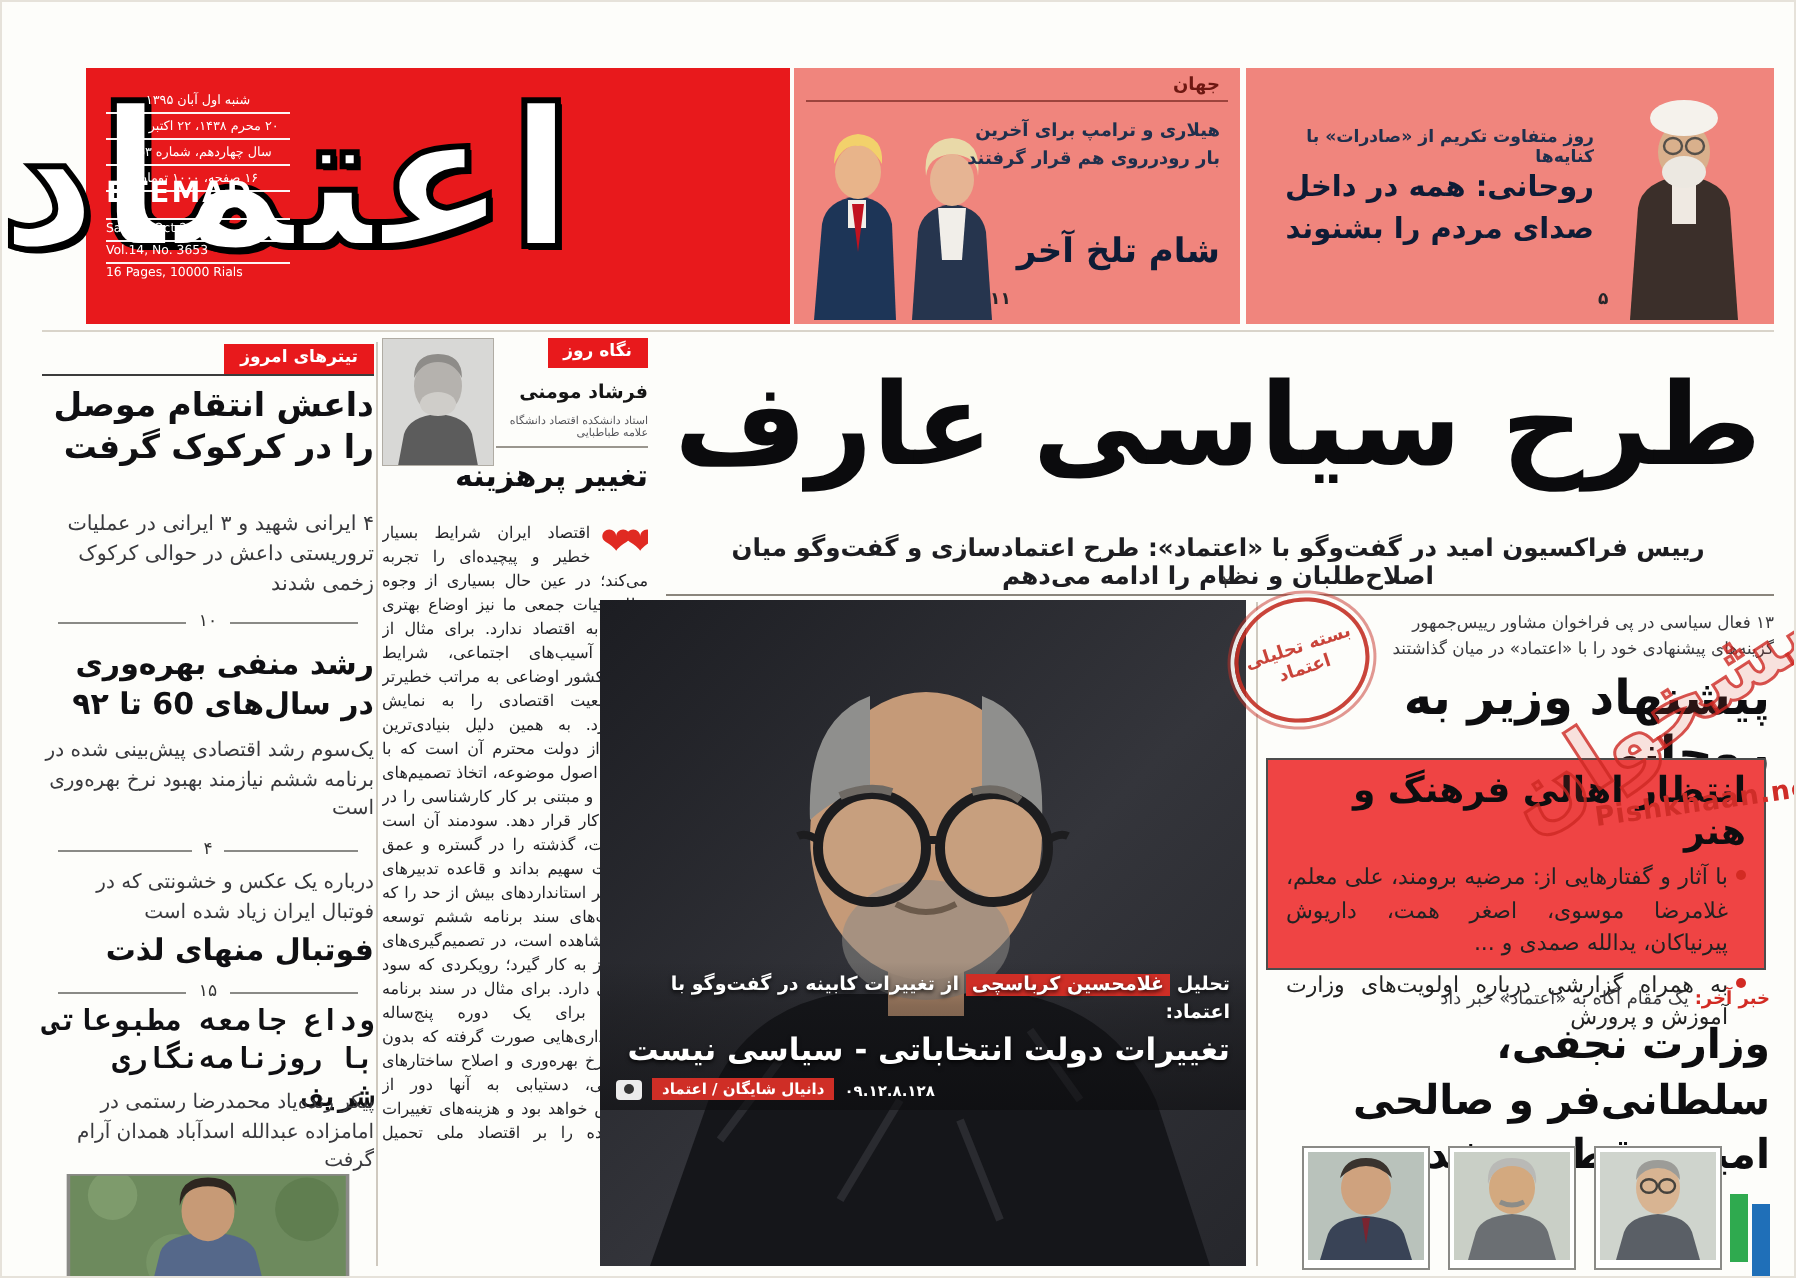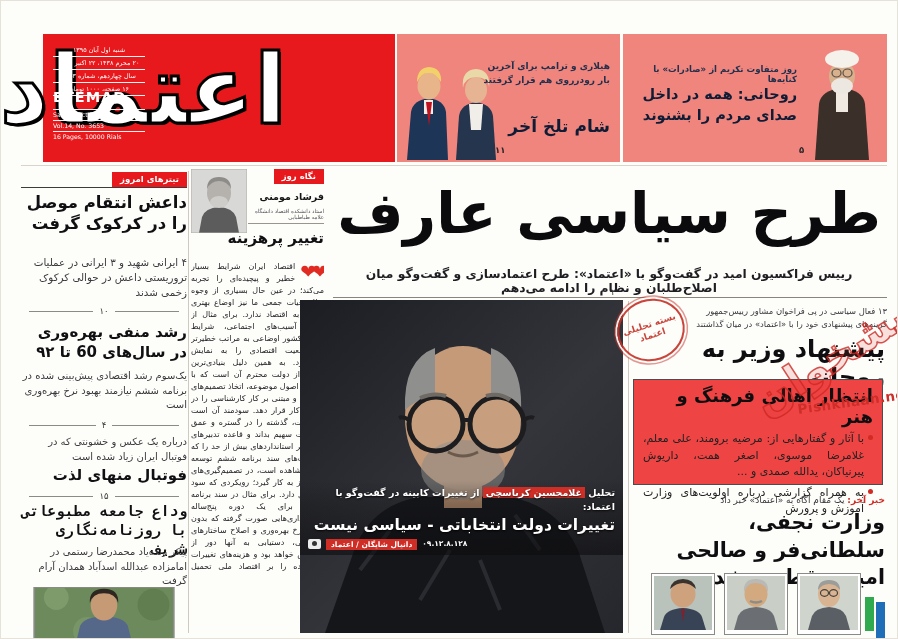--- a/index.html
+++ b/index.html
@@ -57,21 +57,21 @@
              font-size:8px;line-height:1.5;color:#232327;text-align:justify;}
   .hearts{float:right;margin:1px 0 2px 5px;color:#e02a22;font-size:19px;line-height:1;letter-spacing:-4px;}
 
   
   .main-photo{left:299px;top:299px;width:323px;height:255px;background:#222;}
   .photo-caption{position:absolute;left:0;right:0;bottom:0;padding:5px 8px 5px;color:#fff;text-align:right;
                  background:linear-gradient(180deg,rgba(0,0,0,0),rgba(18,18,20,.30) 30%,rgba(12,12,14,.6));}
   .pc-kicker{font-size:9.5px;font-weight:bold;line-height:1.5;text-shadow:0 1px 2px rgba(0,0,0,.8);}
   .pc-name{background:#cf2e26;padding:0 3px;}
   .pc-head{font-size:15.5px;font-weight:900;margin-top:2px;text-shadow:0 1px 2px rgba(0,0,0,.85);}
-  .pc-credit{display:flex;direction:ltr;align-items:flex-start;gap:5px;margin-top:5px;}
+  .pc-credit{display:flex;direction:ltr;align-items:flex-end;gap:5px;margin-top:5px;}
   .cam{width:13px;height:10px;background:#ececec;border-radius:2px;position:relative;}
   .cam::after{content:'';position:absolute;left:4px;top:2px;width:5px;height:5px;background:#333;border-radius:50%;}
   .pc-code{font-size:7.5px;font-weight:bold;letter-spacing:.5px;}
   .pc-tag{background:#cf2e26;font-size:7.5px;font-weight:bold;padding:1px 5px;}
 
   
   .stamp{left:616px;top:298px;width:64px;height:58px;border:2px solid #c43026;border-radius:50%;
          transform:rotate(-18deg);display:flex;align-items:center;justify-content:center;
          color:#c43026;font-size:9px;font-weight:900;text-align:center;line-height:1.25;
          box-shadow:0 0 0 2px #fdfdfa, 0 0 0 3.5px rgba(196,48,38,.55);opacity:.9;}
@@ -116,20 +116,21 @@
     </div>
     <div class="en-block">
       <div class="en-logo">ETEMAD</div>
       <div class="l">Sat, 22 Oct 2016</div>
       <div class="l">Vol.14, No. 3653</div>
       <div class="l">16 Pages, 10000 Rials</div>
     </div>
   </div>
 
   <div class="abs kiosk kbox-world">
+    <div class="kiosk-head">جهان</div>
     <svg class="abs" style="left:2px;bottom:2px" width="106" height="108" viewBox="0 0 106 108">
       <path d="M8,108 L12,60 Q14,48 30,46 Q45,48 47,60 L49,108 Z" fill="#1d3557"></path>
       <rect x="25" y="48" width="9" height="14" fill="#f3efe8"></rect>
       <polygon points="27,50 33,50 30,74" fill="#c1121f"></polygon>
       <ellipse cx="30" cy="34" rx="11.5" ry="13.5" fill="#e8b48a"></ellipse>
       <path d="M18,30 Q18,16 30,15 Q43,16 42,30 Q36,20 30,21 Q23,20 18,30 Z" fill="#f2d16b"></path>
       <path d="M57,108 L60,64 Q62,52 77,50 Q92,52 94,64 L97,108 Z" fill="#26354e"></path>
       <path d="M70,52 L84,52 L82,78 L72,78 Z" fill="#f1eee9"></path>
       <ellipse cx="77" cy="38" rx="11" ry="13" fill="#e6b493"></ellipse>
       <path d="M64,36 Q62,18 77,17 Q92,18 90,36 Q90,26 77,25 Q65,26 64,36 Z" fill="#e9d9a8"></path>

